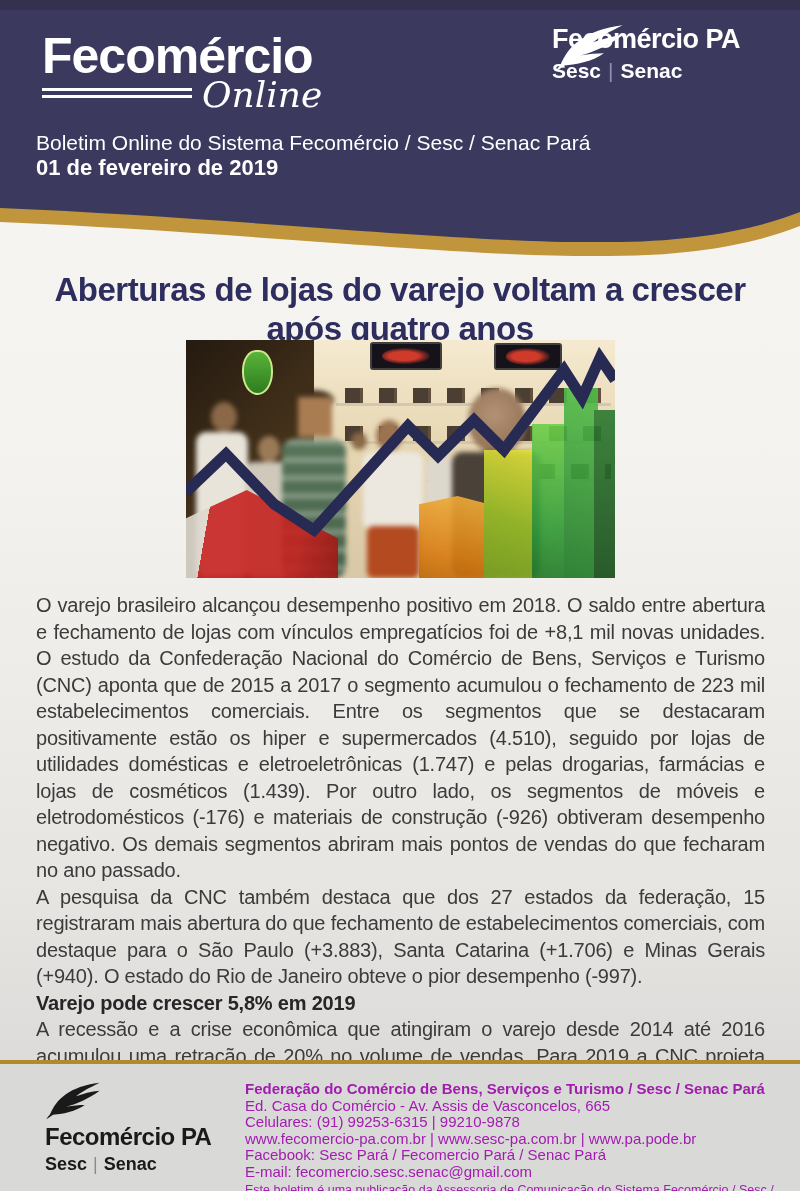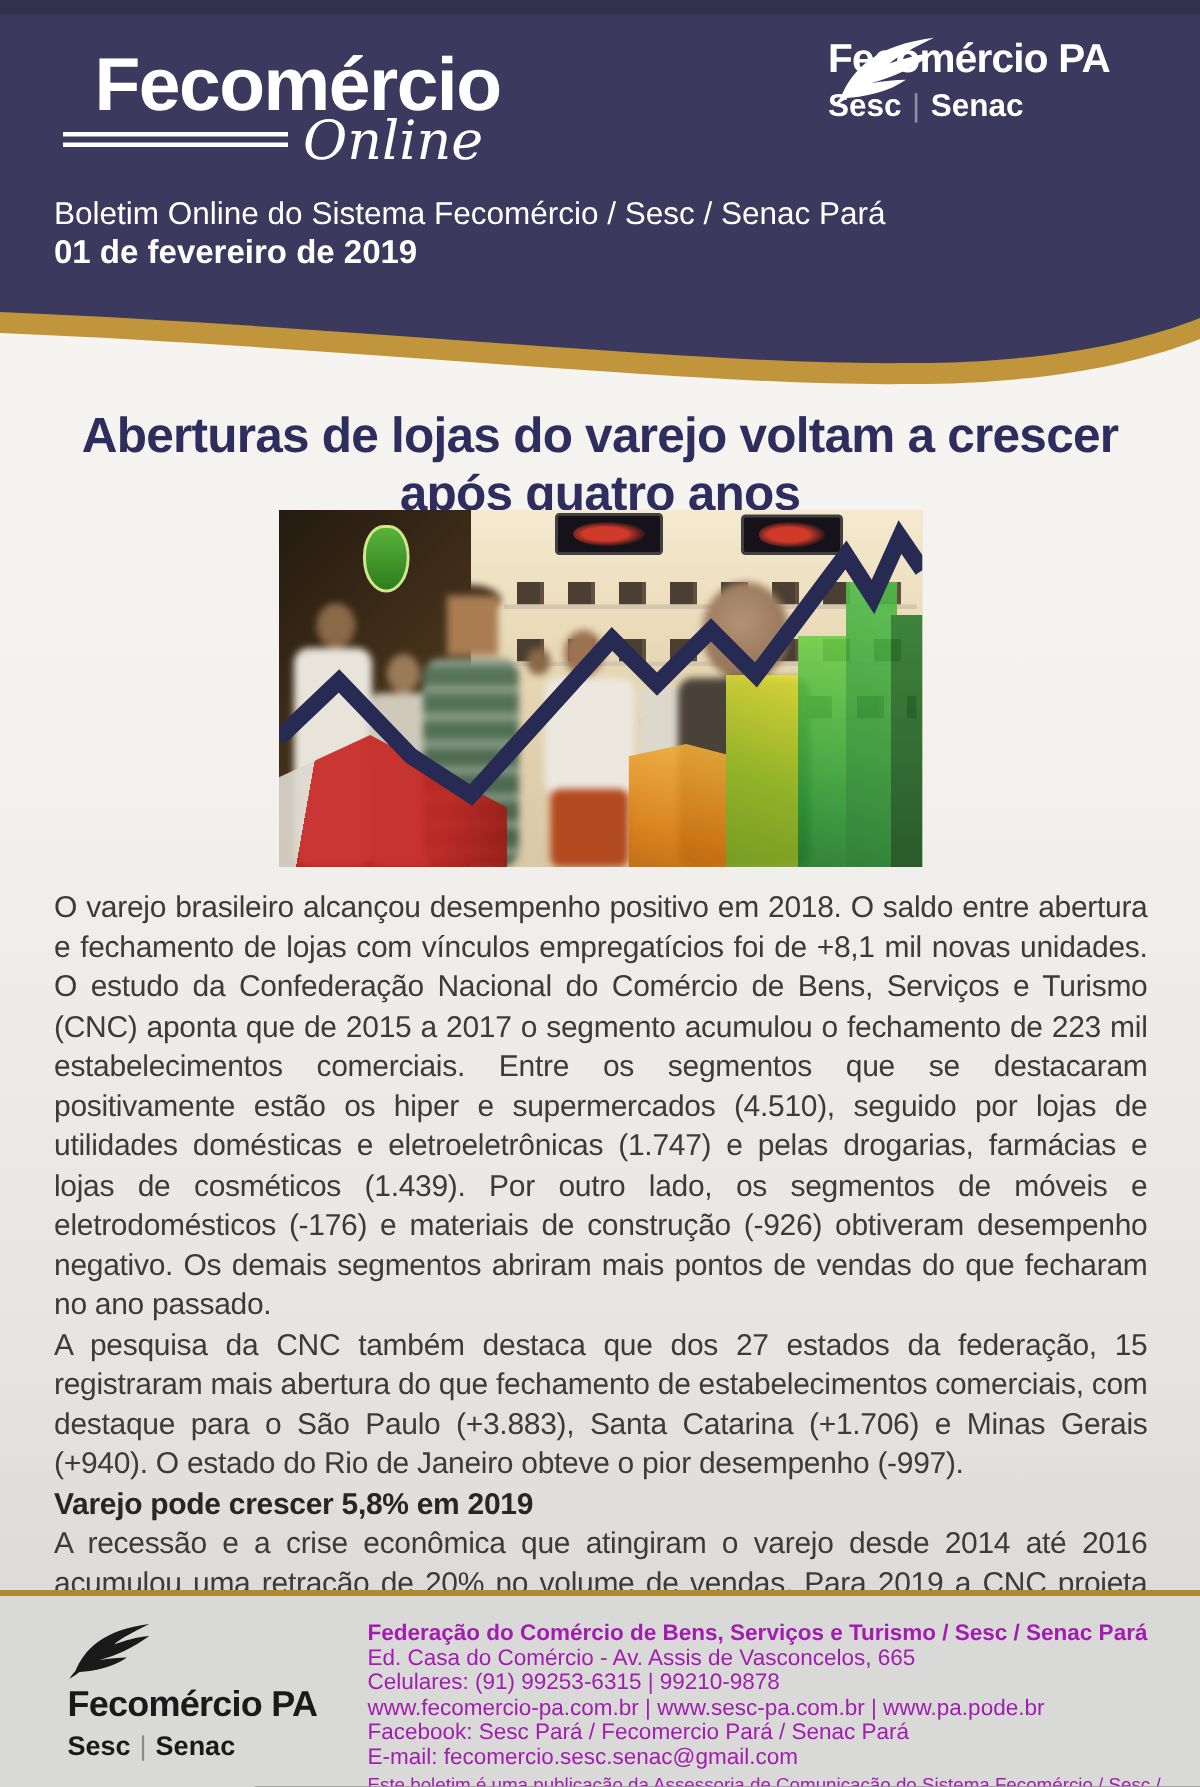--- a/index.html
+++ b/index.html
@@ -5,21 +5,21 @@
   html,body{margin:0;padding:0;background:#888;}
   .page{
     position:relative;width:800px;height:1191px;margin:0 auto;overflow:hidden;
     background:linear-gradient(180deg,#f8f6f2 0%,#f4f2ee 40%,#e7e5e2 75%,#dad9d7 92%,#d8d8d6 100%);
     font-family:"Liberation Sans", sans-serif;
   }
   
   .hero{position:absolute;top:0;left:0;width:800px;height:262px;}
   .hero svg{position:absolute;top:0;left:0;}
   .masthead{position:absolute;top:30px;left:42px;color:#fff;}
-  .masthead .name{font-size:50px;font-weight:bold;letter-spacing:-1px;line-height:52px;margin-left:21px;}
+  .masthead .name{font-size:50px;font-weight:bold;letter-spacing:-1px;line-height:52px;}
   .masthead .rules{position:relative;width:150px;margin-top:6px;}
   .masthead .rules .r{height:3px;background:#fff;margin-bottom:4px;width:150px;}
   .masthead .online{position:absolute;left:160px;top:-14px;font-family:"DejaVu Serif",serif;font-style:italic;font-size:36px;color:#fff;}
   .orglogo{position:absolute;top:22px;left:552px;color:#fff;width:230px;}
   .orglogo .leaf{display:block;margin-left:2px;}
   .orglogo .t{font-size:27px;font-weight:bold;letter-spacing:-0.5px;margin-top:2px;}
   .orglogo .s{font-size:21px;font-weight:bold;margin-top:4px;}
   .orglogo .s .div{color:#8f8fae;font-weight:normal;padding:0 7px;}
   .bulletin{position:absolute;top:131px;left:36px;color:#fff;font-size:21px;}
   .date{position:absolute;top:155px;left:36px;color:#fff;font-size:22px;font-weight:bold;}

